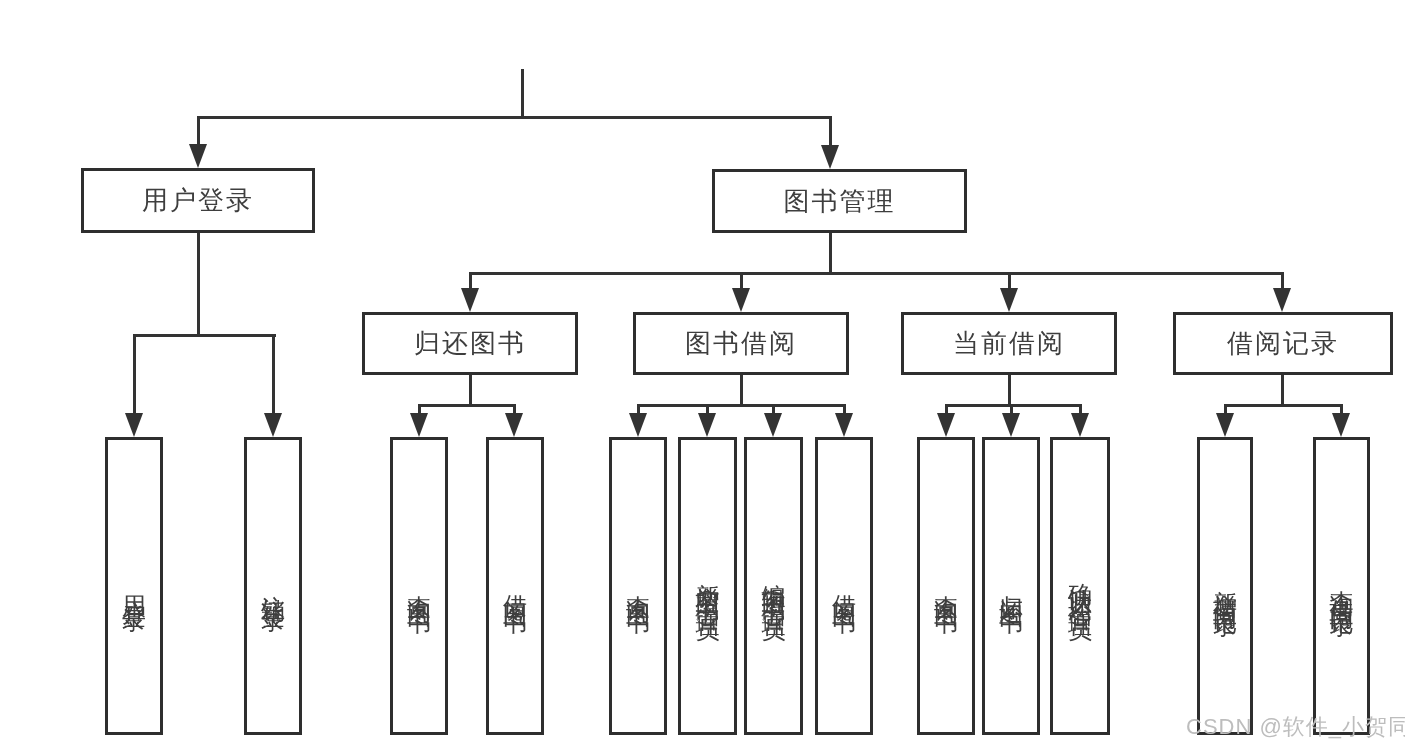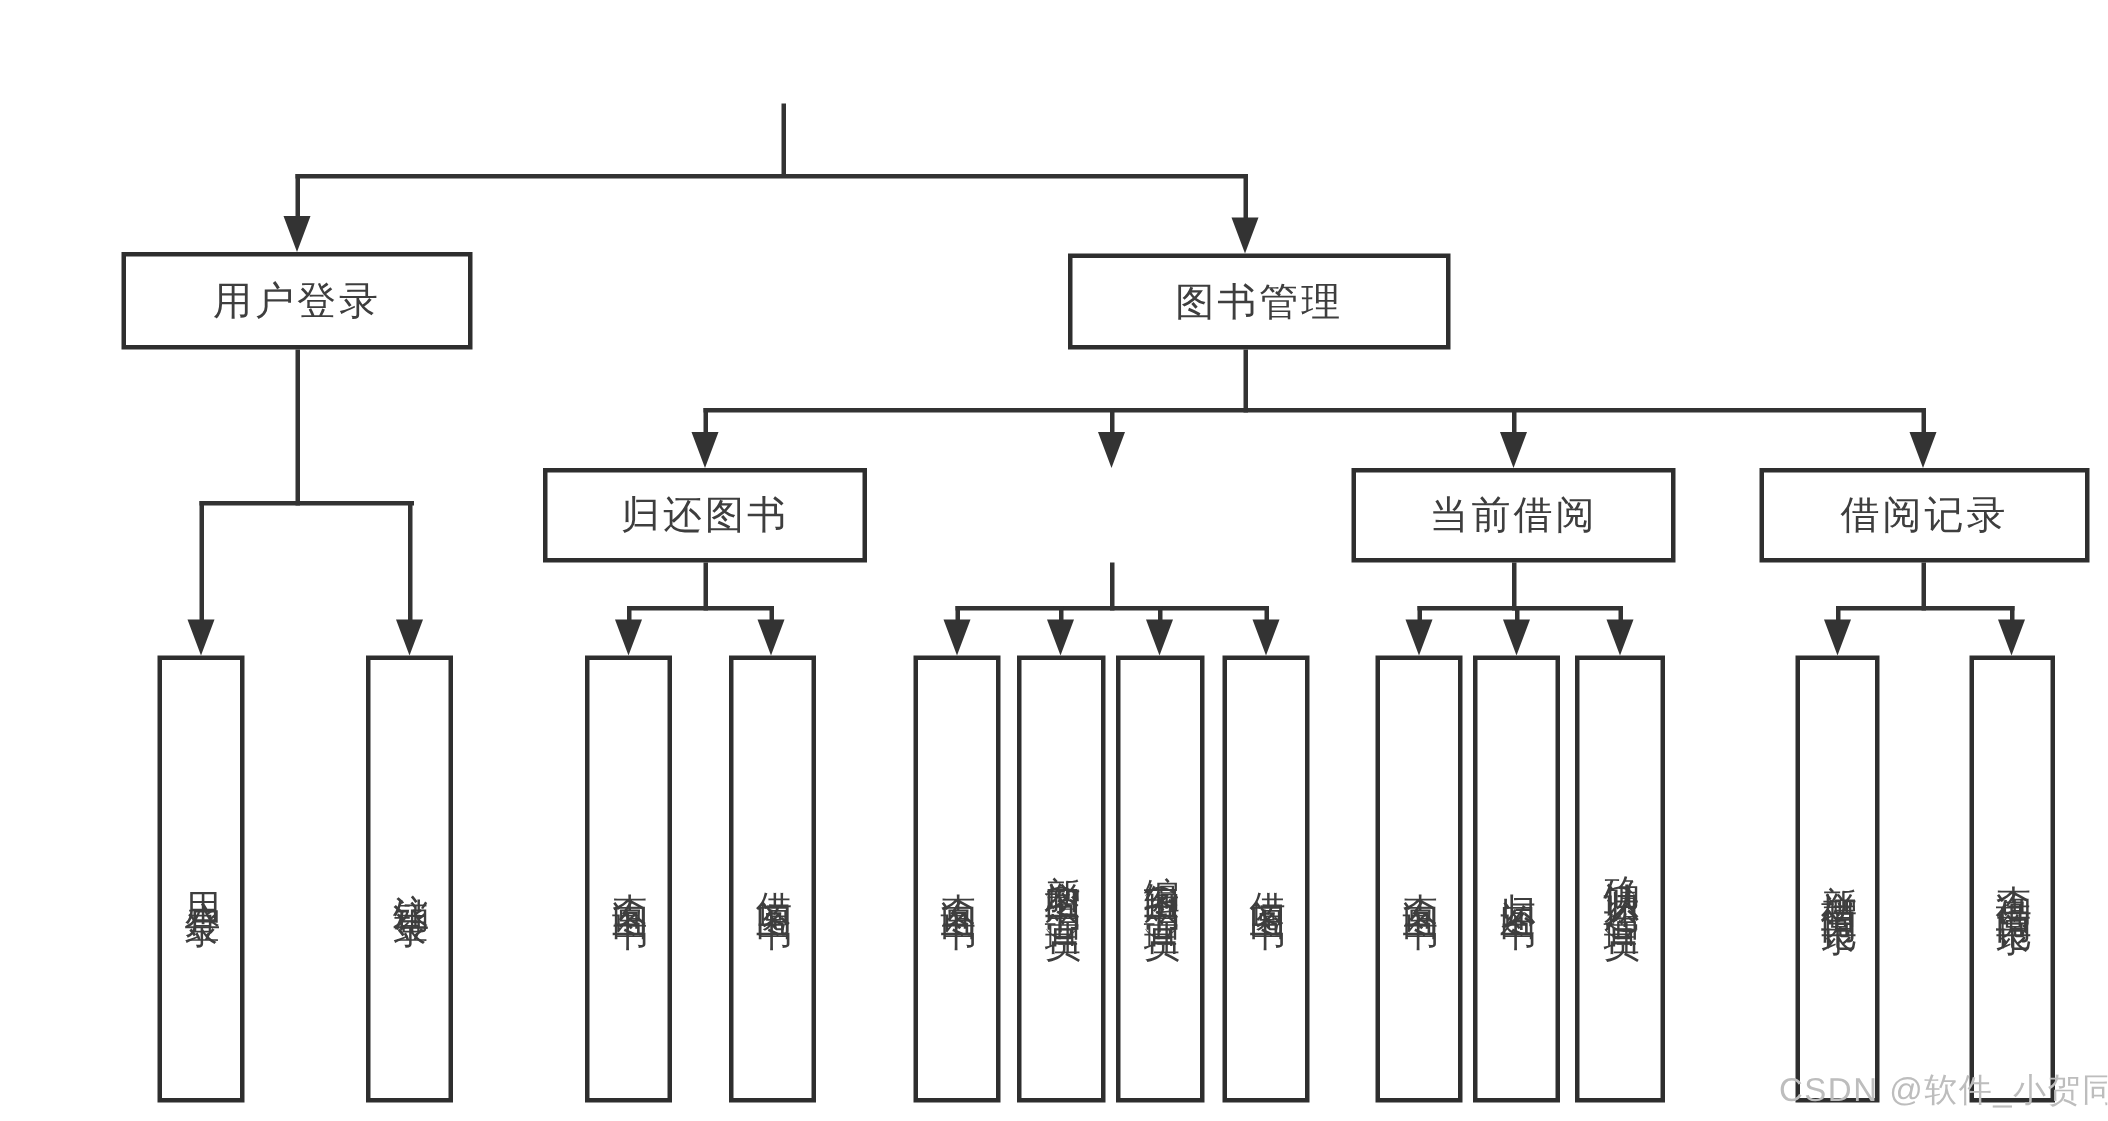--- a/index.html
+++ b/index.html
@@ -41,20 +41,23 @@
 
   <div class="box" style="left:81px;top:168px;width:234px;height:65px;">
     <span class="lbl">用户登录</span>
   </div>
   <div class="box" style="left:712px;top:169px;width:255px;height:64px;">
     <span class="lbl">图书管理</span>
   </div>
 
   <div class="box" style="left:362px;top:312px;width:216px;height:63px;">
     <span class="lbl">归还图书</span>
+  </div>
+  <div class="box" style="left:633px;top:312px;width:216px;height:63px;">
+    <span class="lbl">图书借阅</span>
   </div>
   <div class="box" style="left:901px;top:312px;width:216px;height:63px;">
     <span class="lbl">当前借阅</span>
   </div>
   <div class="box" style="left:1173px;top:312px;width:220px;height:63px;justify-content:center;">
     <span class="lbl">借阅记录</span>
   </div>
 
   <div class="vbox" style="left:105px;width:58px;">
     <span class="vlbl">用户登录</span>

